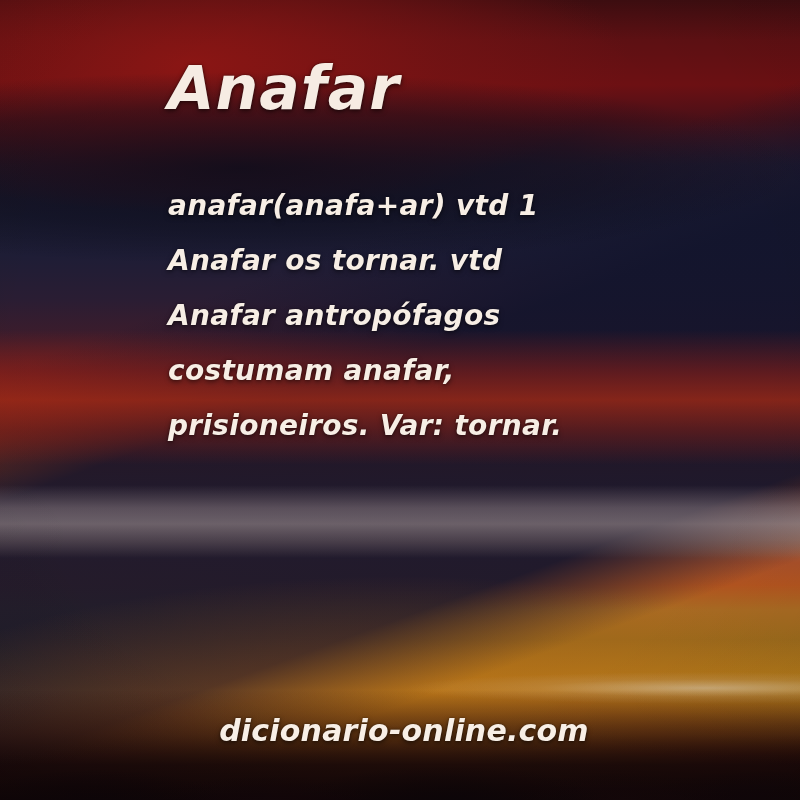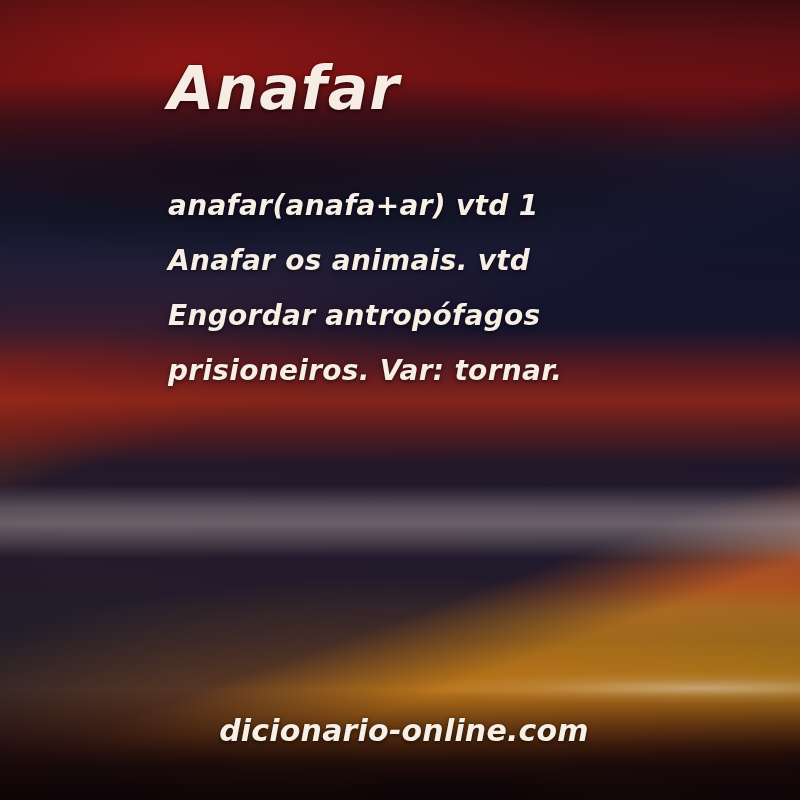--- a/index.html
+++ b/index.html
@@ -213,21 +213,22 @@
   <div class="bg-layer bg-streak-right"></div>
   <div class="bg-layer bg-silhouette"></div>
   <div class="bg-layer bg-soften"></div>
 
   <div id="content">
 
     <div class="word-title">Anafar</div>
 
     <div class="definition">
       <div class="def-line">anafar(anafa+ar) vtd 1</div>
-      <div class="def-line">Anafar os animais. vtd</div>
-      <div class="def-line">Engordar antropófagos</div>
+      <div class="def-line">Anafar os tornar. vtd</div>
+      <div class="def-line">Anafar antropófagos</div>
+      <div class="def-line">costumam anafar,</div>
       <div class="def-line">prisioneiros. Var: tornar.</div>
     </div>
 
     <div class="site-footer">dicionario-online.com</div>
 
   </div>
 </div>
 
 </body></html>

